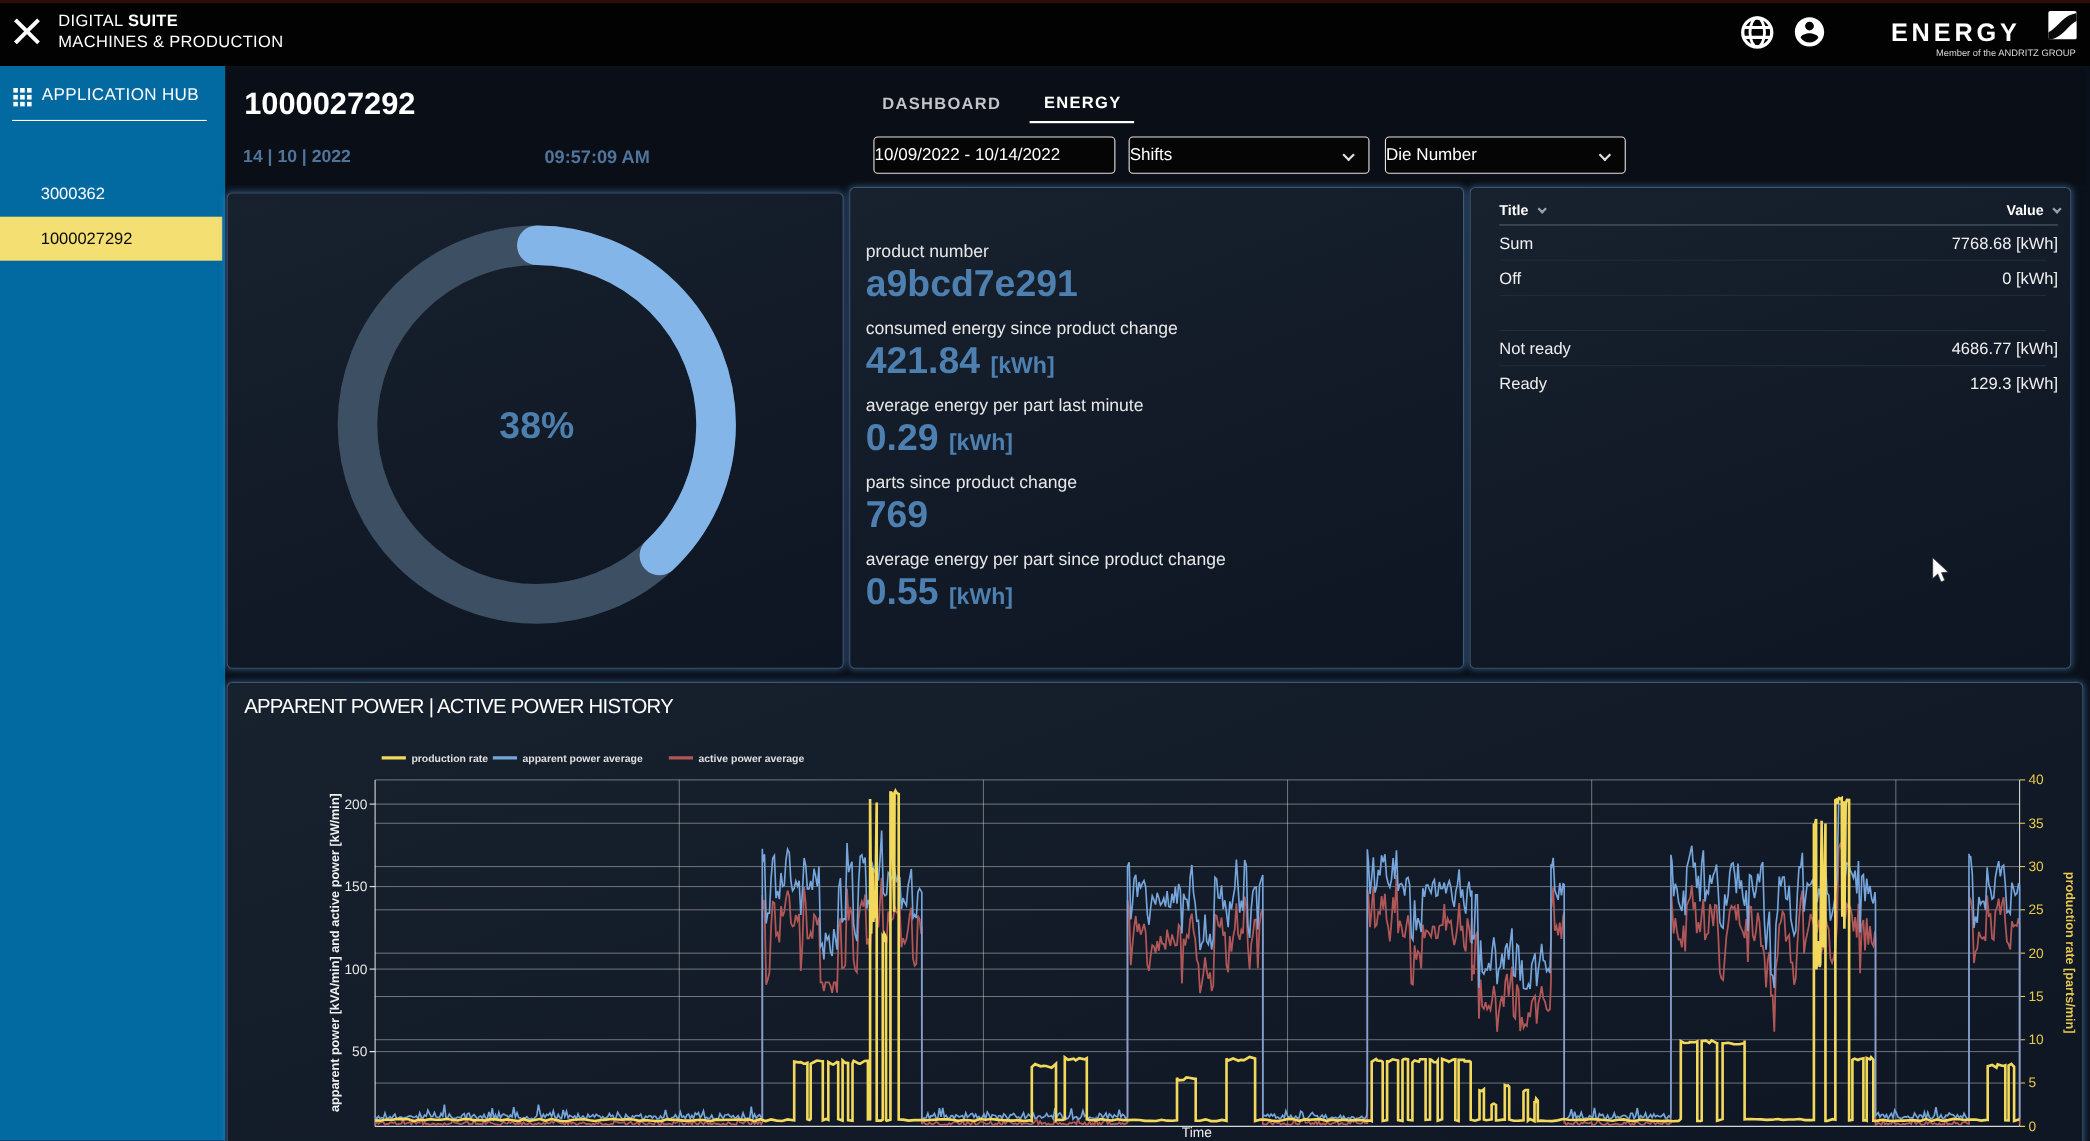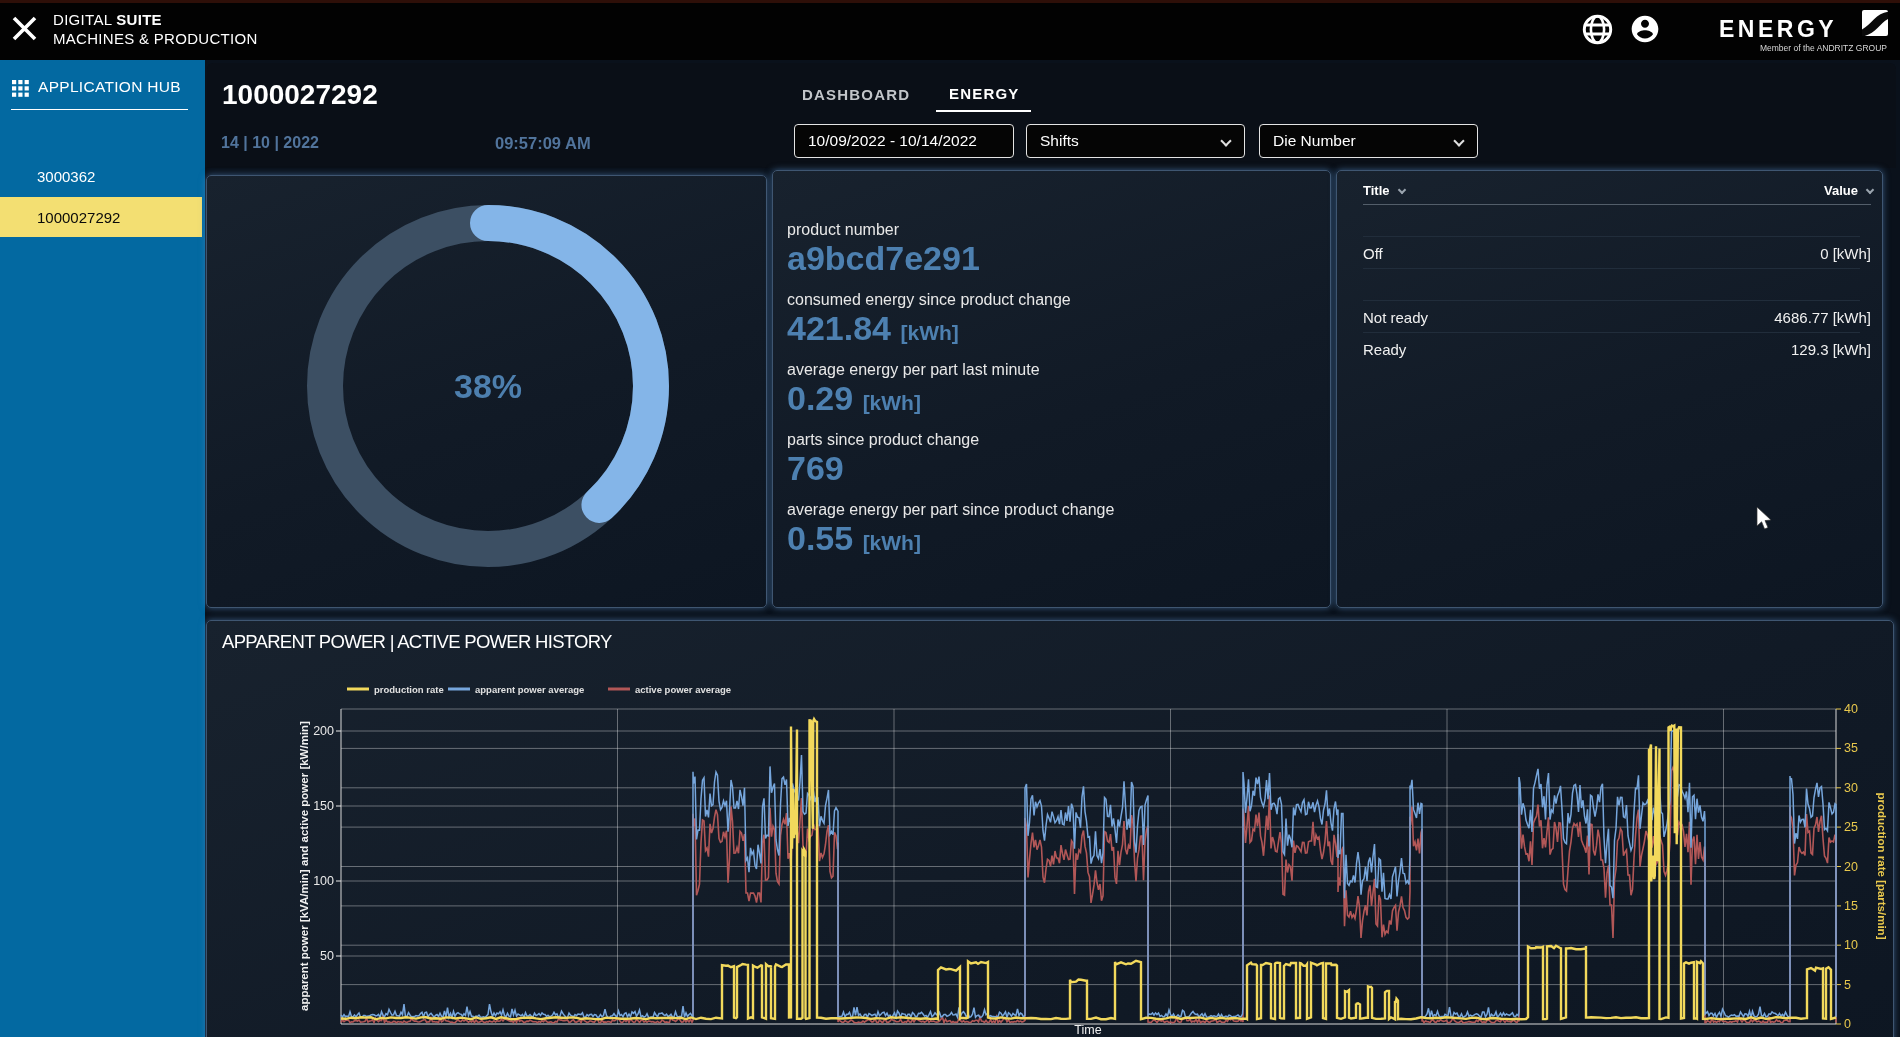--- a/index.html
+++ b/index.html
@@ -15,21 +15,21 @@
 #p2{left:567px;top:110px;width:559px;height:438px}
 #p3{left:1131px;top:110px;width:547px;height:438px}
 #p4{left:1px;top:560px;width:1688px;height:480px}
 .lab{position:absolute;color:#e8e8e8;font-size:16px}
 .val{position:absolute;color:#4d80b0;font-size:34px;font-weight:bold}
 .val .u{font-size:21px}
 #titlebig{position:absolute;left:15px;top:16px;color:#fff;font-size:28px;font-weight:bold}
 .dt{position:absolute;color:#51749c;font-size:17px;font-weight:bold}
 .tab{position:absolute;font-size:15px;font-weight:bold;letter-spacing:1.2px}
 .ctl{position:absolute;top:64px;height:34px;border:1px solid #e4e4e4;border-radius:4px;
- color:#fff;font-size:15.5px;display:flex;align-items:center;padding-left:13px;background:#050505}
+ color:#fff;font-size:15.5px;display:flex;align-items:center;background:#050505}
 .chev{position:absolute;right:14px;top:12px;width:8px;height:8px;border-right:2px solid #e0e0e0;
  border-bottom:2px solid #e0e0e0;transform:rotate(45deg)}
 .sideitem{position:absolute;left:0;width:202px;height:40px;color:#fff;font-size:15px;
  display:flex;align-items:center;padding-left:37px}
 </style></head>
 <body>
 <div id="topred"></div>
 <div id="topbar">
  <svg class="abs" style="left:12px;top:16px" width="25" height="25" viewBox="0 0 25 25">
   <path d="M2 2 L23 23 M23 2 L2 23" stroke="#fff" stroke-width="3.6"></path>
@@ -103,20 +103,21 @@
   <div class="lab" style="left:14px;top:330px">average energy per part since product change</div>
   <div class="val" style="left:14px;top:348px">0.55 <span class="u">[kWh]</span></div>
  </div>
 
  <div class="panel" id="p3">
   <div class="abs" style="left:26px;top:12px;color:#fff;font-size:13px;font-weight:bold">Title</div>
   <div class="chev" style="left:62px;top:16px;width:6px;height:6px;border-color:#9aa4ae;position:absolute"></div>
   <div class="abs" style="left:487px;top:12px;color:#fff;font-size:13px;font-weight:bold">Value</div>
   <div class="chev" style="left:530px;top:16px;width:6px;height:6px;border-color:#9aa4ae;position:absolute;right:auto"></div>
   <div class="abs" style="left:26px;top:33px;width:508px;height:1px;background:#535e6a"></div>
+  <div class="row abs" style="left:26px;top:42px;width:508px;color:#f0f0f0;font-size:15px">Sum<span style="float:right">7768.68 [kWh]</span></div>
   <div class="abs" style="left:26px;top:65px;width:497px;height:1px;background:#212d3b"></div>
   <div class="row abs" style="left:26px;top:74px;width:508px;color:#f0f0f0;font-size:15px">Off<span style="float:right">0 [kWh]</span></div>
   <div class="abs" style="left:26px;top:97px;width:497px;height:1px;background:#212d3b"></div>
   <div class="abs" style="left:26px;top:129px;width:497px;height:1px;background:#212d3b"></div>
   <div class="row abs" style="left:26px;top:138px;width:508px;color:#f0f0f0;font-size:15px">Not ready<span style="float:right">4686.77 [kWh]</span></div>
   <div class="abs" style="left:26px;top:161px;width:497px;height:1px;background:#212d3b"></div>
   <div class="row abs" style="left:26px;top:170px;width:508px;color:#f0f0f0;font-size:15px">Ready<span style="float:right">129.3 [kWh]</span></div>
   <svg class="abs" style="left:419px;top:335px" width="18" height="26" viewBox="0 0 18 26">
    <path d="M1 1 L1 20 L5.6 15.8 L8.6 23 L12 21.6 L9 14.6 L15 14 Z" fill="#fff" stroke="#333" stroke-width="0.7"></path>
       </svg>

